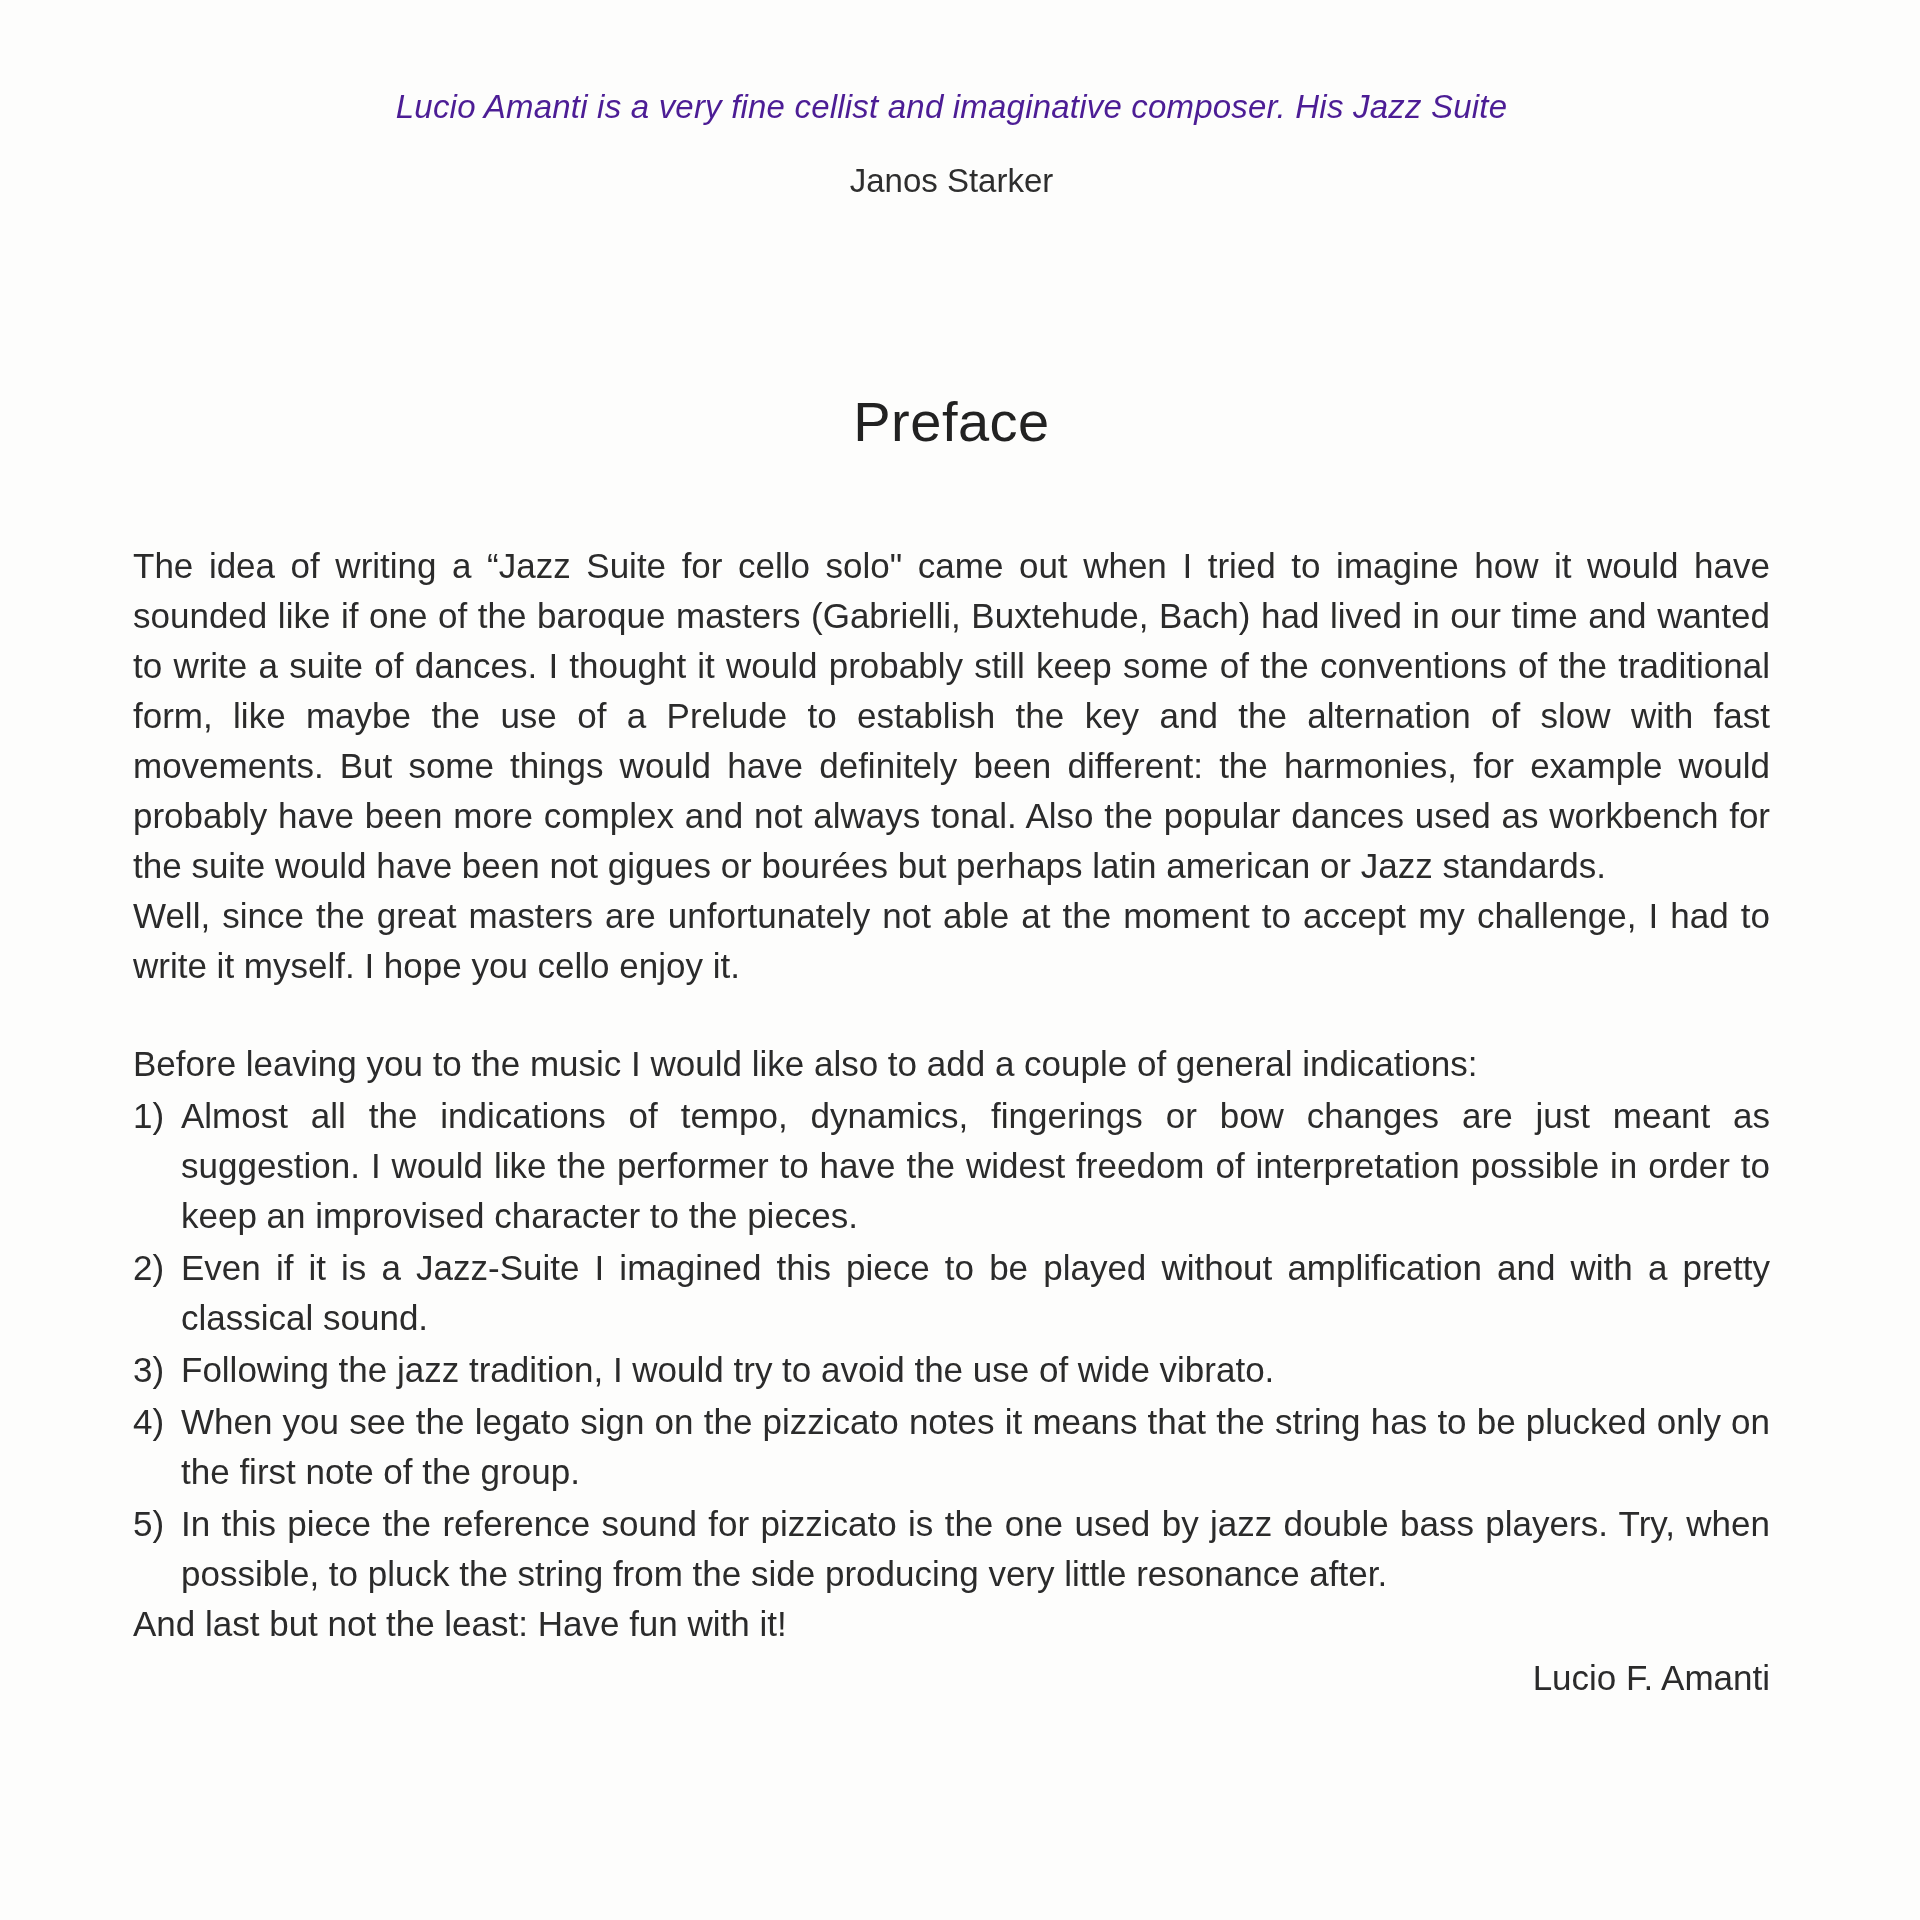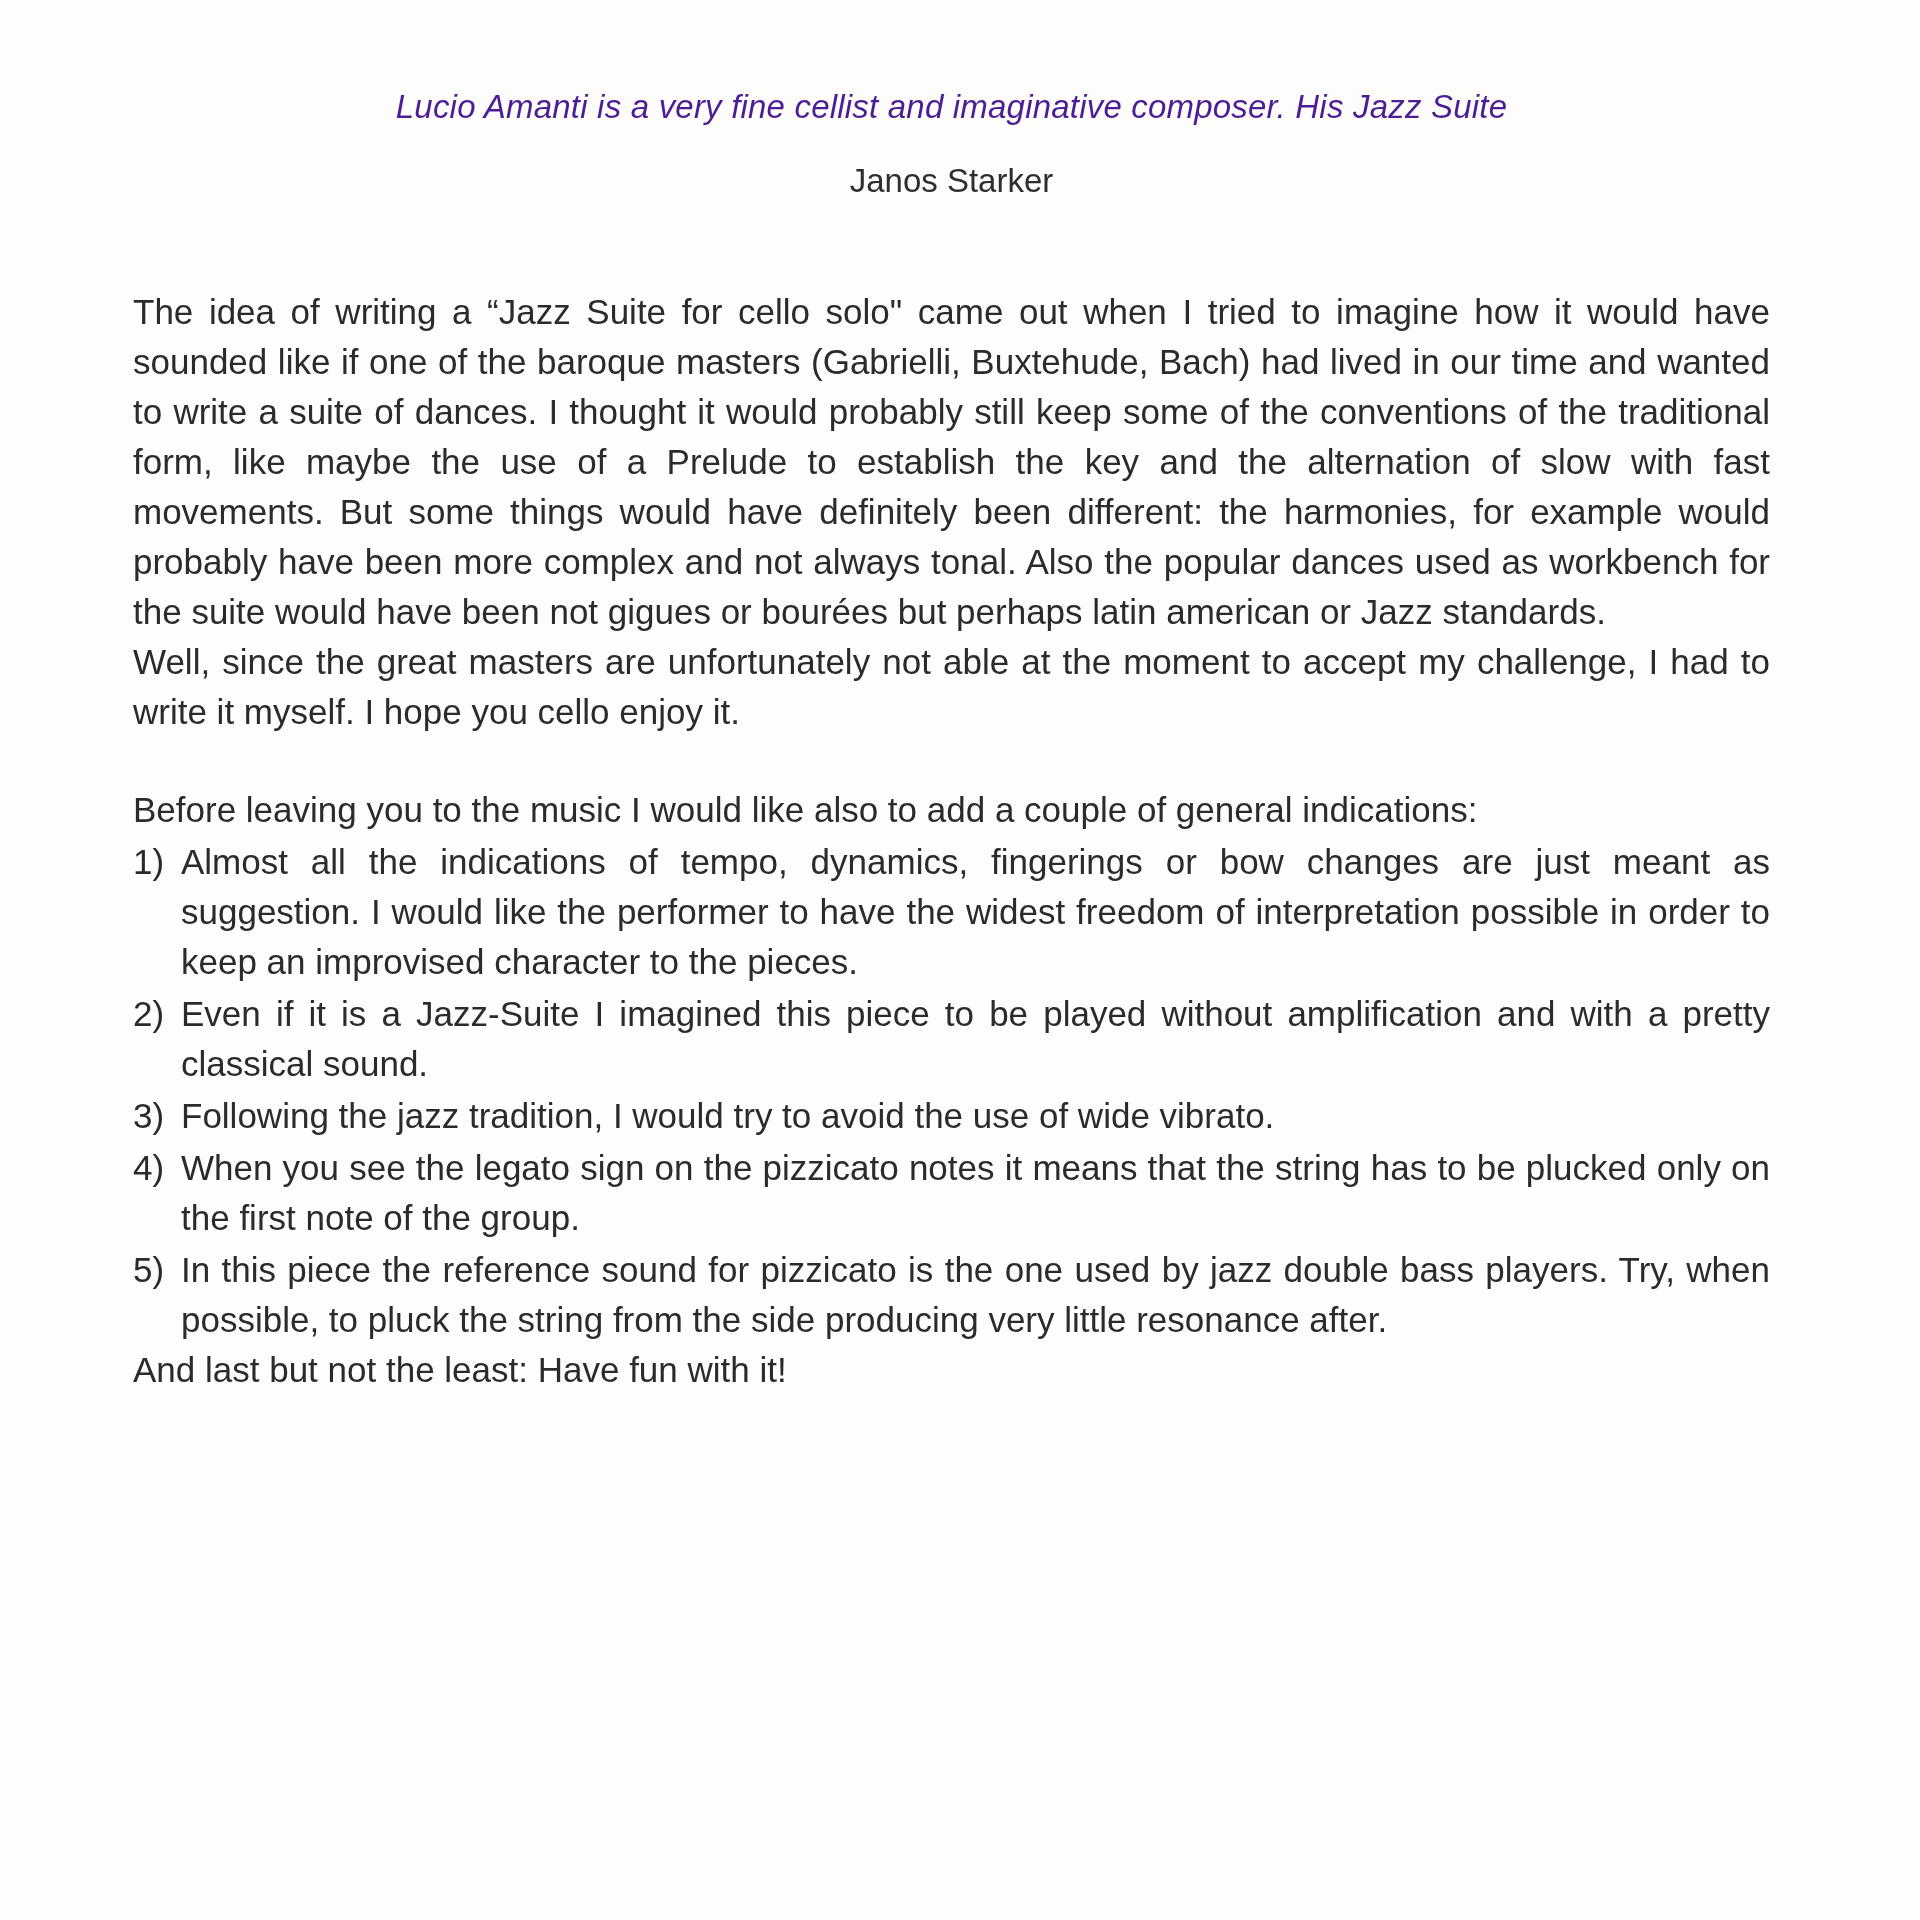--- a/index.html
+++ b/index.html
@@ -87,20 +87,21 @@
 <body>
 
 <div class="page">
 
   <div class="quote">
     <div>Lucio Amanti is a very fine cellist and imaginative composer. His Jazz Suite</div>
   </div>
 
   <div class="attribution">Janos Starker</div>
 
+  <div class="title">Preface</div>
 
   <div class="body-block">
 
     <div class="para para-first">The idea of writing a “Jazz Suite for cello solo" came out when I tried to imagine how it would have sounded like if one of the baroque masters (Gabrielli, Buxtehude, Bach) had lived in our time and wanted to write a suite of dances. I thought it would probably still keep some of the conventions of the traditional form, like maybe the use of a Prelude to establish the key and the alternation of slow with fast movements. But some things would have definitely been different: the harmonies, for example would probably have been more complex and not always tonal. Also the popular dances used as workbench for the suite would have been not gigues or bourées but perhaps latin american or Jazz standards.</div>
 
     <div class="para">Well, since the great masters are unfortunately not able at the moment to accept my challenge, I had to write it myself. I hope you cello enjoy it.</div>
 
     <div class="list-intro">Before leaving you to the music I would like also to add a couple of general indications:</div>
 
     <div class="numbered-list">
@@ -127,16 +128,17 @@
 
       <div class="list-item">
         <div class="list-num">5)</div>
         <div class="list-text">In this piece the reference sound for pizzicato is the one used by jazz double bass players. Try, when possible, to pluck the string from the side producing very little resonance after.</div>
       </div>
 
     </div>
 
     <div class="closing">And last but not the least: Have fun with it!</div>
 
+    <div class="signature">Lucio F. Amanti</div>
 
   </div>
 
 </div>
 
 </body></html>

